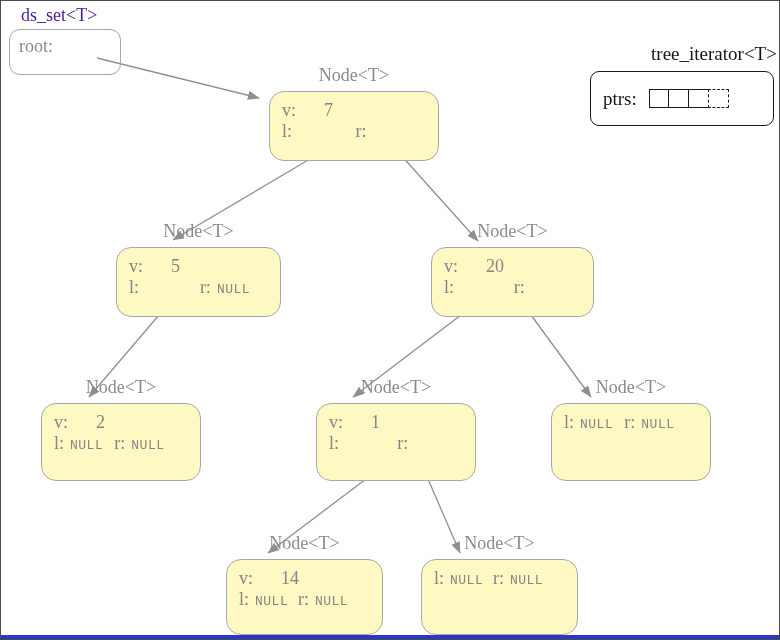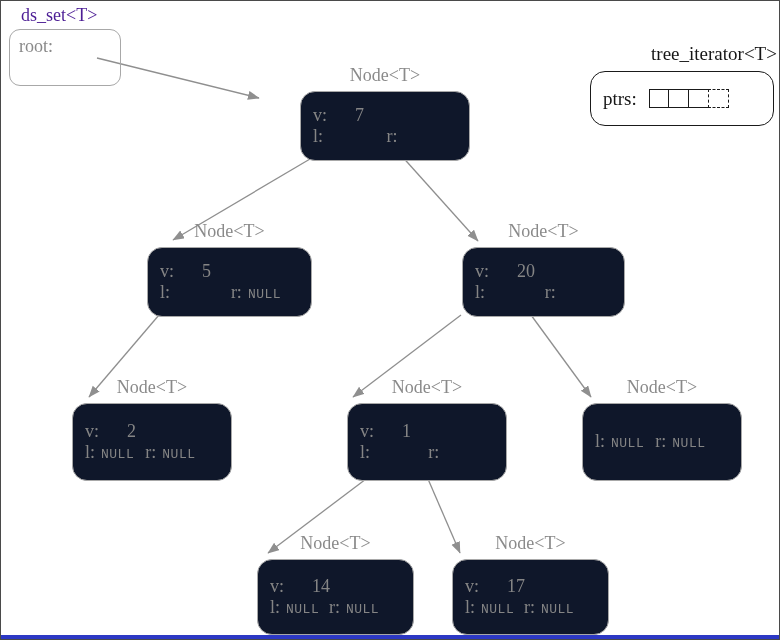--- a/index.html
+++ b/index.html
@@ -3,34 +3,34 @@
 <meta charset="utf-8">
 <style>
   html,body{margin:0;padding:0;background:#fff;}
   body{width:780px;height:640px;font-family:"Liberation Serif",serif;}
   .canvas{position:relative;width:778px;height:638px;border:1px solid #4a4a4a;background:#fff;overflow:hidden;box-sizing:content-box;}
   .arrows{position:absolute;left:0;top:0;width:780px;height:640px;pointer-events:none;}
   .arrows line{marker-end:url(#ah);}
 
   
   .dsset-title{position:absolute;left:20px;top:4px;font-size:18px;color:#4c1d95;}
-  .dsset-box{position:absolute;left:8px;top:28px;width:112px;height:57px;border:1.5px solid #a8a8a8;border-radius:11px;box-sizing:border-box;padding:4px 9px;color:#8a8a8a;font-size:18px;line-height:25px;}
+  .dsset-box{position:absolute;left:8px;top:28px;width:112px;height:46px;border:1.5px solid #a8a8a8;border-radius:11px;box-sizing:border-box;padding:4px 9px;color:#8a8a8a;font-size:18px;line-height:25px;}
   .sizeval{margin-left:10px;}
 
   
   .iter-title{position:absolute;left:620px;top:42px;width:186px;text-align:center;font-size:19px;color:#161616;}
-  .iter-box{position:absolute;left:589px;top:70px;width:184px;height:55px;border:1.6px solid #1a1a1a;border-radius:15px;box-sizing:border-box;display:flex;align-items:center;gap:12px;padding:0 12px;}
+  .iter-box{position:absolute;left:589px;top:70px;width:184px;height:55px;border:1.6px solid #1a1a1a;border-radius:9px;box-sizing:border-box;display:flex;align-items:center;gap:12px;padding:0 12px;}
   .ptrs{font-size:19px;color:#161616;}
   .cells{display:flex;}
   .cell{width:21px;height:19px;border:1.3px solid #1a1a1a;box-sizing:border-box;margin-left:-1.3px;background:#fff;}
   .cell:first-child{margin-left:0;}
   .cell.dashed{border-style:dashed;}
 
   
-  .node{position:absolute;border:1.5px solid #a8a8a8;border-radius:15px;box-sizing:border-box;display:flex;flex-direction:column;justify-content:center;padding:8px 12px 9px;color:#858585;font-size:18px;background:#0f172a;margin-left:31px;}
+  .node{position:absolute;border:1.5px solid #a8a8a8;border-radius:15px;box-sizing:border-box;display:flex;flex-direction:column;justify-content:flex-start;padding:8px 12px 9px;color:#858585;font-size:18px;background:#fef9c3;}
   .node .t{position:absolute;left:0;top:-27px;width:100%;text-align:center;color:#8a8a8a;}
   .vrow .val{margin-left:28px;}
   .lr{position:relative;display:flex;align-items:baseline;}
   .lgrp{display:inline-flex;gap:6px;align-items:baseline;}
   .rgrp{position:absolute;left:51%;display:inline-flex;gap:6px;align-items:baseline;}
   .node.nn .rgrp{left:45%;}
   .null{font-size:13px;letter-spacing:.5px;font-family:Liberation Mono, monospace;}
 
   .p7 {left:268px;top:90px; width:170px;height:70px;}
   .p5 {left:115px;top:246px;width:165px;height:70px;}
@@ -193,23 +193,20 @@
         </span>
       <span class="rgrp">
           <span>r:</span>
           <span class="null">NULL</span>
         </span>
     </div>
   </div>
 
   <div class="node nn p17">
     <div class="t">Node&lt;T&gt;</div>
-    <div class="vrow">
-      <span>v:</span><span class="val">17</span>
-    </div>
     <div class="lr">
       <span class="lgrp">
           <span>l:</span>
           <span class="null">NULL</span>
         </span>
       <span class="rgrp">
           <span>r:</span>
           <span class="null">NULL</span>
         </span>
     </div>

